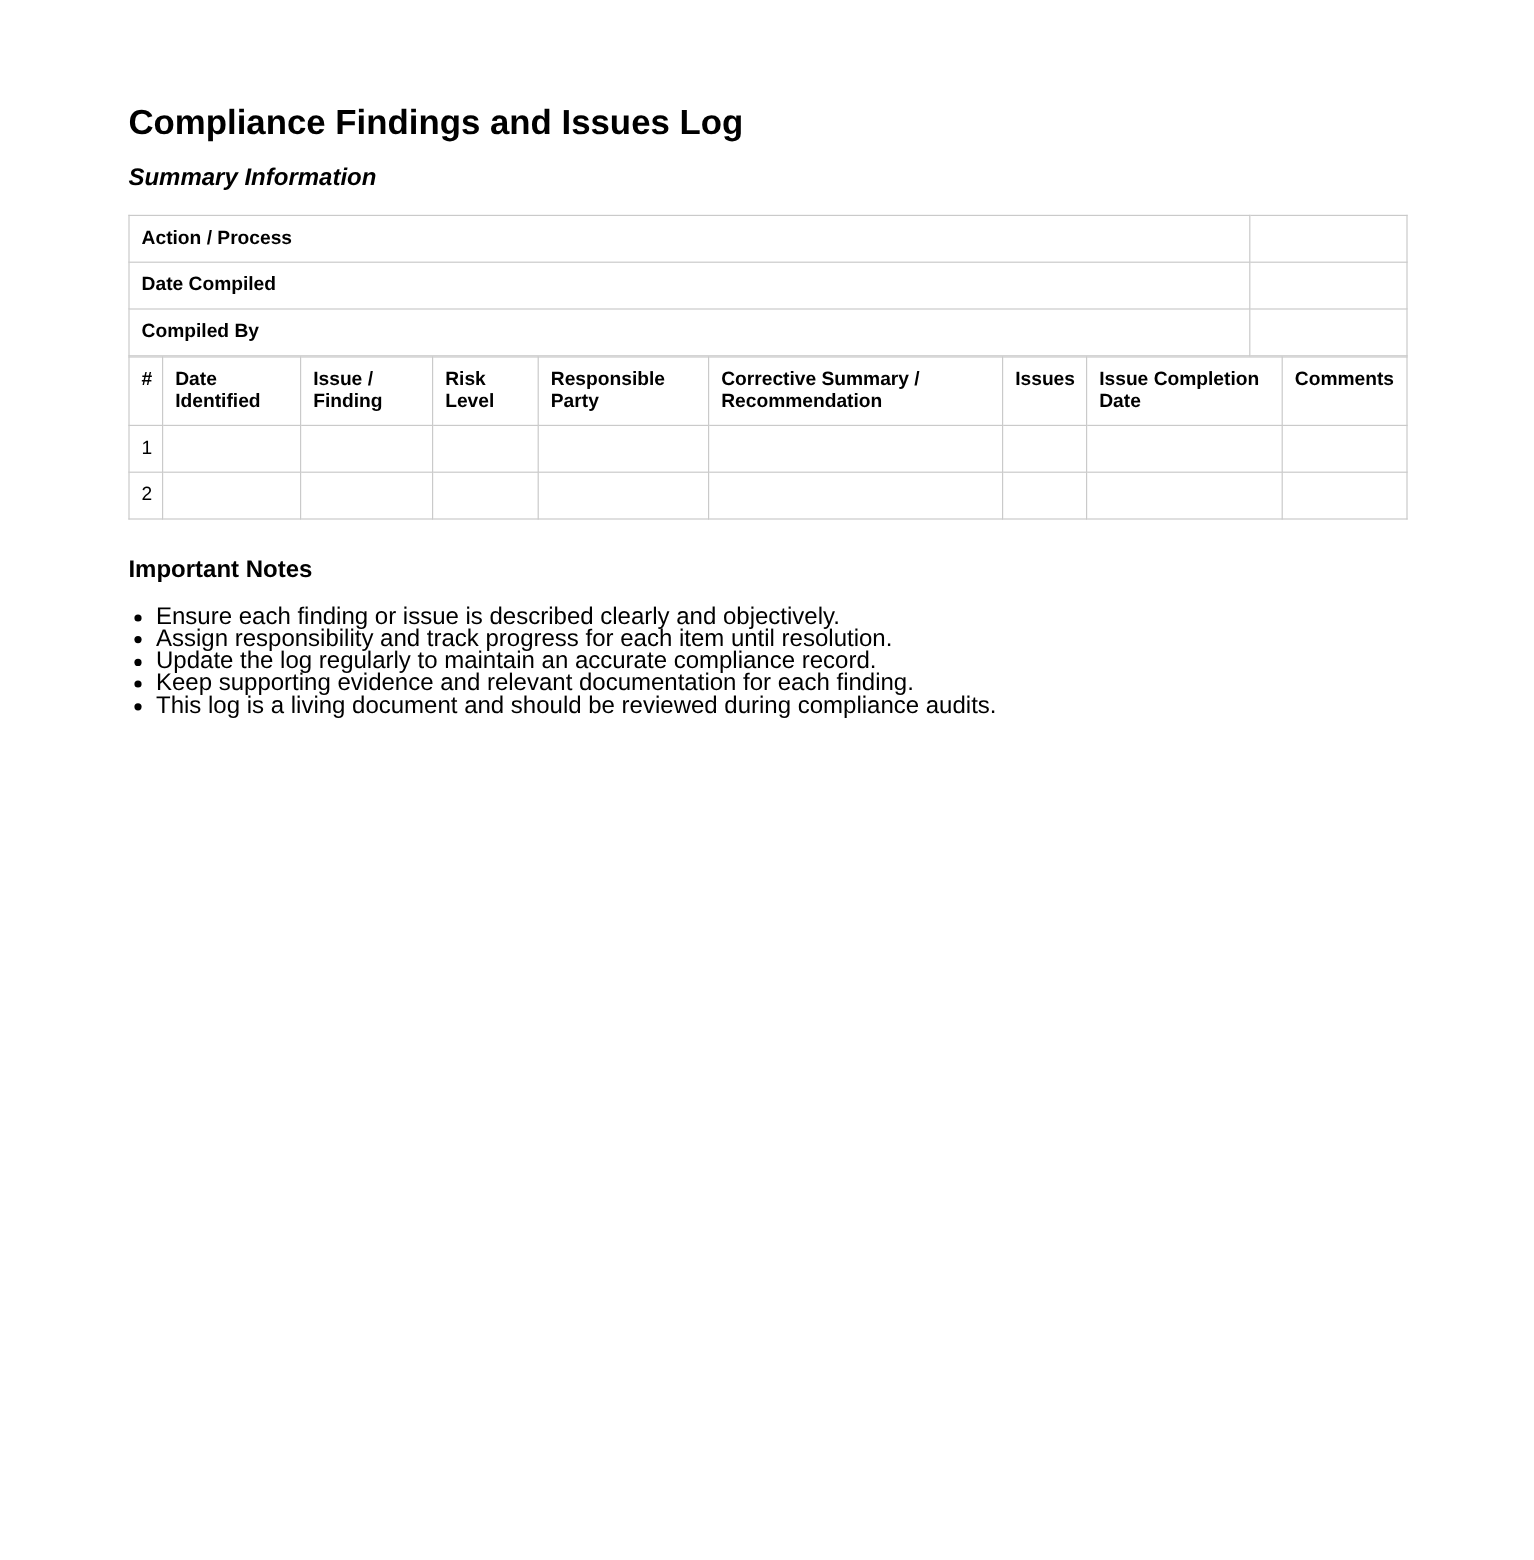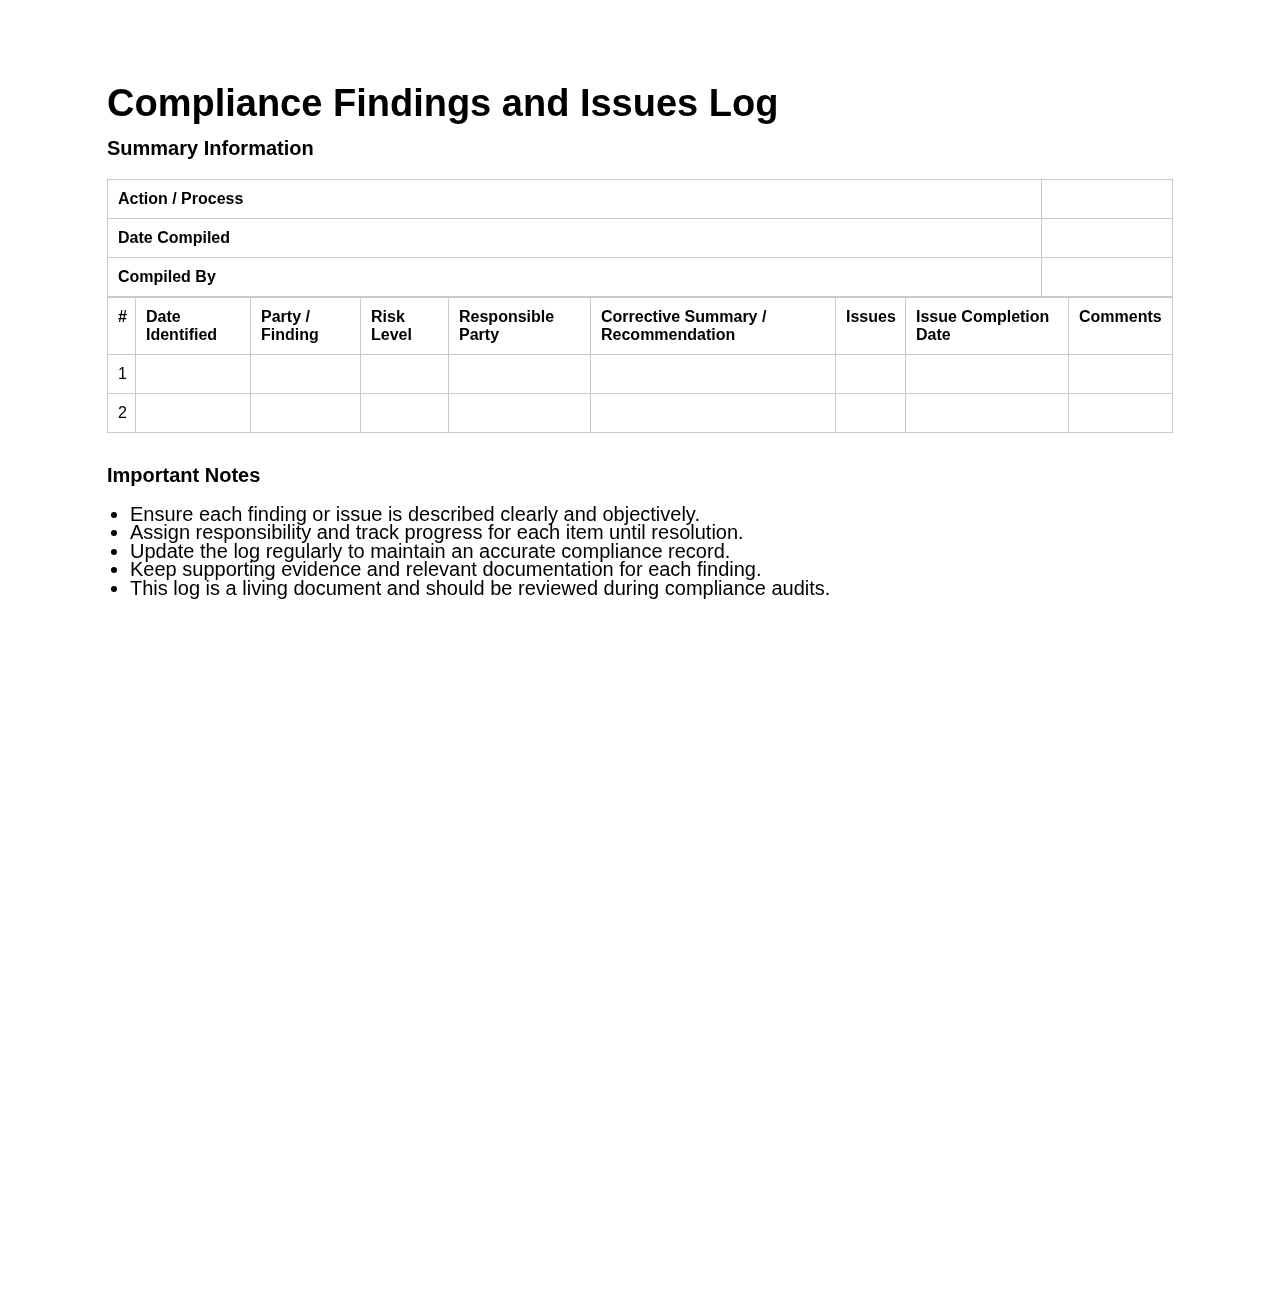--- a/index.html
+++ b/index.html
@@ -7,32 +7,32 @@
     margin: 0;
     padding: 0;
     background: #ffffff;
     font-family: "Liberation Sans", "DejaVu Sans", sans-serif;
     color: #000000;
   }
   body { width: 1278px; height: 1300px; overflow: hidden; }
   .page { padding: 87px 107px 0 107px; }
 
   h1 {
-    font-size: 38px;
+    font-size: 29px;
     line-height: 33px;
     font-weight: bold;
     margin: 0 0 17px 0;
   }
   h2 {
     font-size: 20px;
     line-height: 23px;
     font-weight: bold;
     margin: 0;
   }
-  h2.summary-heading  { margin: 17px 0 19px 0; }
+  h2.summary-heading  { margin: 17px 0 19px 0; font-style: italic; }
   h2.findings-heading { margin: 33px 0 21px 0; }
   h2.notes-heading    { margin: 31px 0 18px 0; }
 
   table {
     border-collapse: collapse;
     table-layout: fixed;
     width: 1065px;
   }
   th, td {
     border: 1px solid #cacaca;
@@ -97,21 +97,21 @@
       <col style="width:142px">
       <col style="width:245px">
       <col style="width:70px">
       <col style="width:163px">
       <col style="width:104px">
     </colgroup>
     <thead>
       <tr>
         <th>#</th>
         <th>Date Identified</th>
-        <th>Party / Finding</th>
+        <th>Issue / Finding</th>
         <th>Risk Level</th>
         <th>Responsible Party</th>
         <th>Corrective Summary / Recommendation</th>
         <th>Issues</th>
         <th>Issue Completion Date</th>
         <th>Comments</th>
       </tr>
     </thead>
     <tbody>
       <tr>

